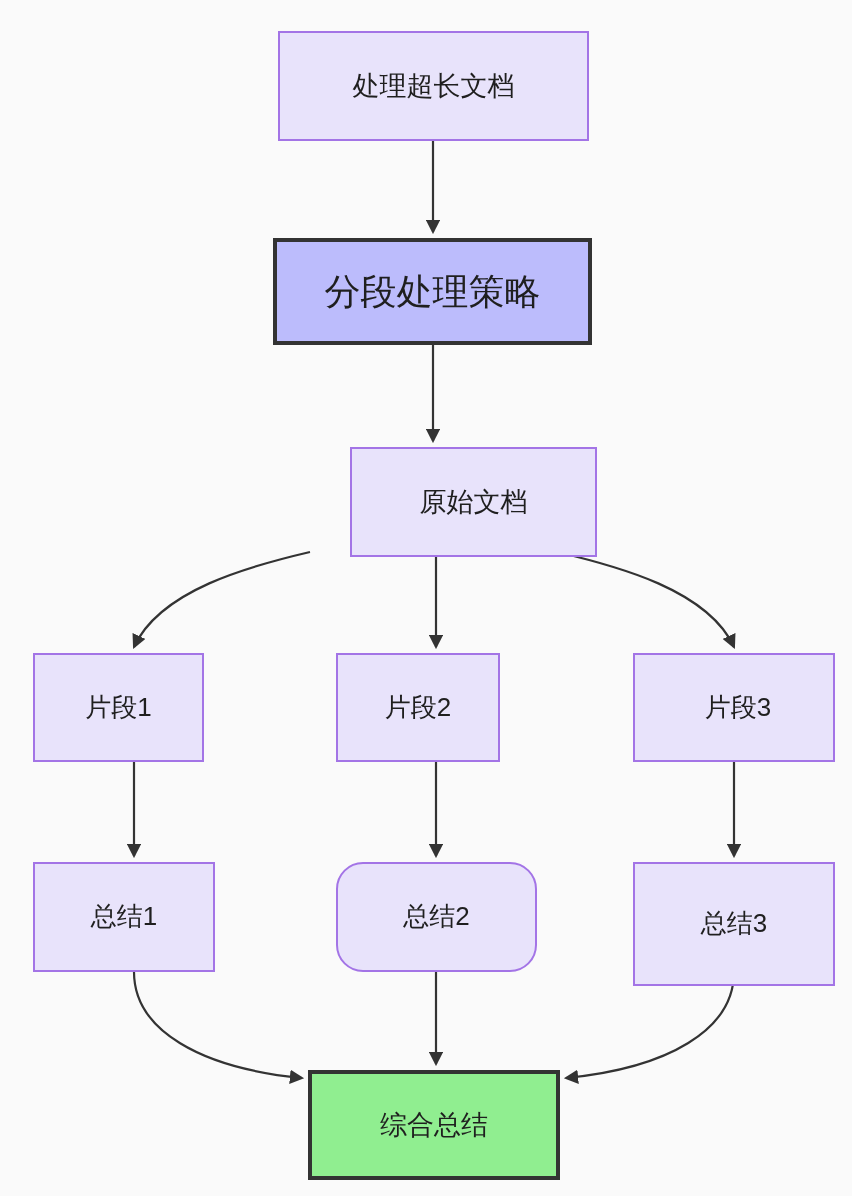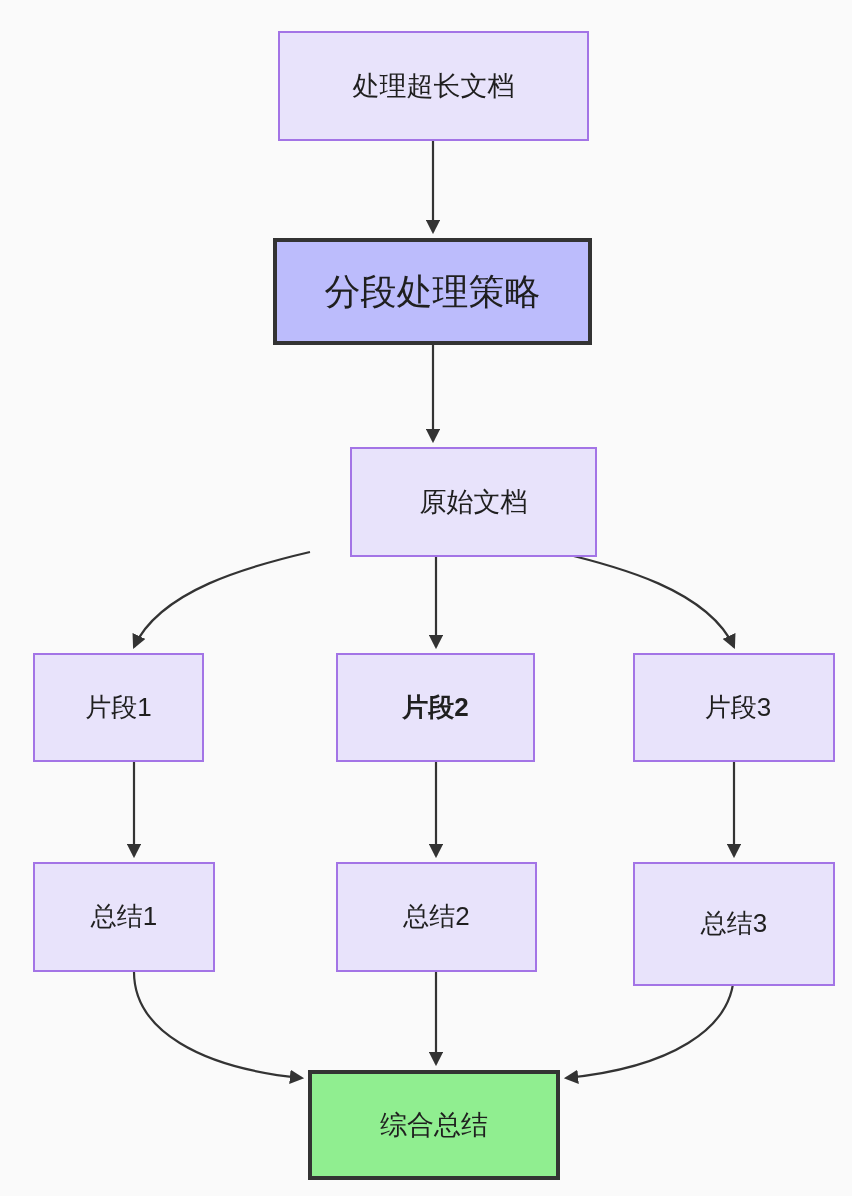--- a/index.html
+++ b/index.html
@@ -57,24 +57,24 @@
     background: #90ee90;
     border: 4px solid #333333;
     font-size: 27px;
   }
 
   
   #node-source      { left: 278px; top: 31px;   width: 311px; height: 110px; }
   #node-strategy    { left: 273px; top: 238px;  width: 319px; height: 107px; }
   #node-original    { left: 310px; top: 447px;  width: 247px; height: 110px; margin-left: 40px; }
   #node-chunk-1     { left: 33px;  top: 653px;  width: 171px; height: 109px; }
-  #node-chunk-2     { left: 336px; top: 653px;  width: 199px; height: 109px; font-weight: bold; }
+  #node-chunk-2     { left: 336px; top: 653px;  width: 164px; height: 109px; }
   #node-chunk-3     { left: 633px; top: 653px;  width: 202px; height: 109px; padding-left: 8px; }
   #node-summary-1   { left: 33px;  top: 862px;  width: 182px; height: 110px; }
-  #node-summary-2   { left: 336px; top: 862px;  width: 201px; height: 110px; }
+  #node-summary-2   { left: 336px; top: 862px;  width: 201px; height: 110px; border-radius: 27px; }
   #node-summary-3   { left: 633px; top: 862px;  width: 202px; height: 124px; }
   #node-final       { left: 308px; top: 1070px; width: 252px; height: 110px; align-items: center; }
 </style>
 </head>
 <body>
 
 <div id="diagram">
 
   <svg id="edge-layer" width="852" height="1196" viewBox="0 0 852 1196" xmlns="http://www.w3.org/2000/svg">
     <defs>

